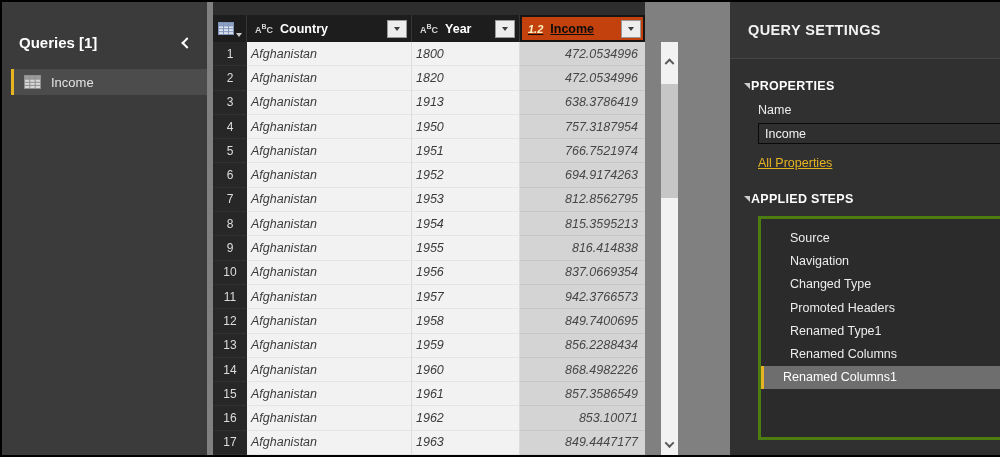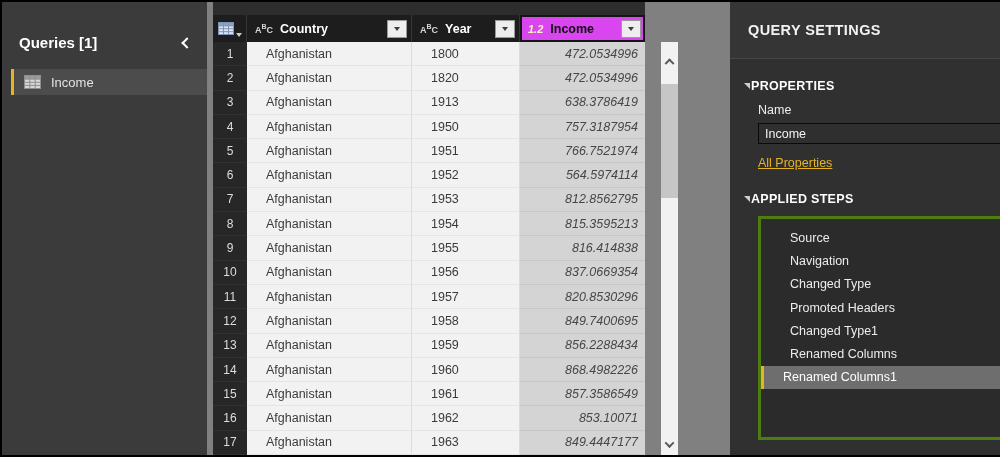--- a/index.html
+++ b/index.html
@@ -19,35 +19,35 @@
 
   
   .table-strip { position:absolute; left:213px; top:2px; width:432px; height:13px; background:#2d2d2d; }
   .tbl { position:absolute; left:213px; top:15px; width:432px; height:440px; }
   .t-header { height:27px; display:flex; }
   .h-cell { background:#1d1d1d; display:flex; align-items:center; color:#fff; font-size:12.5px; font-weight:bold;
             border-right:1px solid #363636; }
   .h-selectall { width:34px; justify-content:center; gap:2px; }
   .h-col { padding-left:8px; padding-right:4px; }
   .h-country { width:165px; } .h-year { width:108px; }
-  .h-income { width:125px; background:#d946ef; color:#0d0d0d; box-shadow: inset 0 0 0 2px #151515; border-right:none; }
+  .h-income { width:125px; background:#c2410c; color:#0d0d0d; box-shadow: inset 0 0 0 2px #151515; border-right:none;text-decoration:underline; }
   .type-icon { font-size:9px; font-weight:bold; color:#d8d8d8; letter-spacing:0; }
   .type-icon sup { font-size:7px; }
   .h-income .type-icon { color:#fdf3c4; font-size:11px; font-style:italic; }
   .h-label { margin-left:7px; }
   .dd-btn { margin-left:auto; width:20px; height:18px; background:#ededed; border:1px solid #999;
             display:flex; align-items:center; justify-content:center; cursor:pointer; }
   .dd-caret { width:0; height:0; border-left:3.5px solid transparent; border-right:3.5px solid transparent; border-top:4px solid #3b3b3b; }
   .sa-caret { width:0; height:0; border-left:3px solid transparent; border-right:3px solid transparent; border-top:4px solid #cfcfcf; align-self:flex-end; margin-bottom:5px; }
   .t-body { position:absolute; top:27px; bottom:0; left:0; right:0; display:flex; flex-direction:column; }
   .t-row { flex:1; display:flex; font-size:12.5px; }
   .c-num { width:34px; background:#272727; color:#dedede; display:flex; align-items:center; justify-content:center;
            border-bottom:1px solid #313131; font-size:12px; }
-  .c-country, .c-year { background:#f2f2f2; color:#3b3b3b; display:flex; align-items:center; padding-left:19px;
-           border-right:1px solid #dcdcdc; border-bottom:1px solid #e5e5e5; }
+  .c-country, .c-year { background:#f2f2f2; color:#3b3b3b; display:flex; align-items:center; padding-left:4px;
+           border-right:1px solid #dcdcdc; border-bottom:1px solid #e5e5e5;font-style:italic; }
   .c-country { width:165px; } .c-year { width:108px;text-align:center; }
   .c-income { width:125px; background:#d4d4d4; color:#474747; font-style:italic; display:flex; align-items:center;
            justify-content:flex-end; padding-right:7px; border-bottom:1px solid #c7c7c7;text-align:center; }
 
   
   .vscroll { position:absolute; left:661px; top:42px; width:17px; height:413px; background:#f2f2f2; }
   .vs-btn { position:absolute; left:0; width:17px; height:17px; display:flex; align-items:center; justify-content:center; cursor:pointer; }
   .vs-up { top:10px; } .vs-down { bottom:2px; }
   .vs-chev { width:7px; height:7px; border:solid #5a5a5a; border-width:0 2px 2px 0; }
   .vs-chev.up { transform:rotate(-135deg) translate(-2px,-2px); }
@@ -169,21 +169,21 @@
     <div class="c-num">5</div>
     <div class="c-country">Afghanistan</div>
     <div class="c-year">1951</div>
     <div class="c-income">766.7521974</div>
   </div>
 
   <div class="t-row">
     <div class="c-num">6</div>
     <div class="c-country">Afghanistan</div>
     <div class="c-year">1952</div>
-    <div class="c-income">564.5974114</div>
+    <div class="c-income">694.9174263</div>
   </div>
 
   <div class="t-row">
     <div class="c-num">7</div>
     <div class="c-country">Afghanistan</div>
     <div class="c-year">1953</div>
     <div class="c-income">812.8562795</div>
   </div>
 
   <div class="t-row">
@@ -204,21 +204,21 @@
     <div class="c-num">10</div>
     <div class="c-country">Afghanistan</div>
     <div class="c-year">1956</div>
     <div class="c-income">837.0669354</div>
   </div>
 
   <div class="t-row">
     <div class="c-num">11</div>
     <div class="c-country">Afghanistan</div>
     <div class="c-year">1957</div>
-    <div class="c-income">820.8530296</div>
+    <div class="c-income">942.3766573</div>
   </div>
 
   <div class="t-row">
     <div class="c-num">12</div>
     <div class="c-country">Afghanistan</div>
     <div class="c-year">1958</div>
     <div class="c-income">849.7400695</div>
   </div>
 
   <div class="t-row">
@@ -306,21 +306,21 @@
   </div>
 
   <div class="step has-gear">
 
     <span class="step-label">Promoted Headers</span>
     <span class="step-gear"></span>
   </div>
 
   <div class="step">
 
-    <span class="step-label">Changed Type1</span>
+    <span class="step-label">Renamed Type1</span>
 
   </div>
 
   <div class="step">
 
     <span class="step-label">Renamed Columns</span>
 
   </div>
 
 

